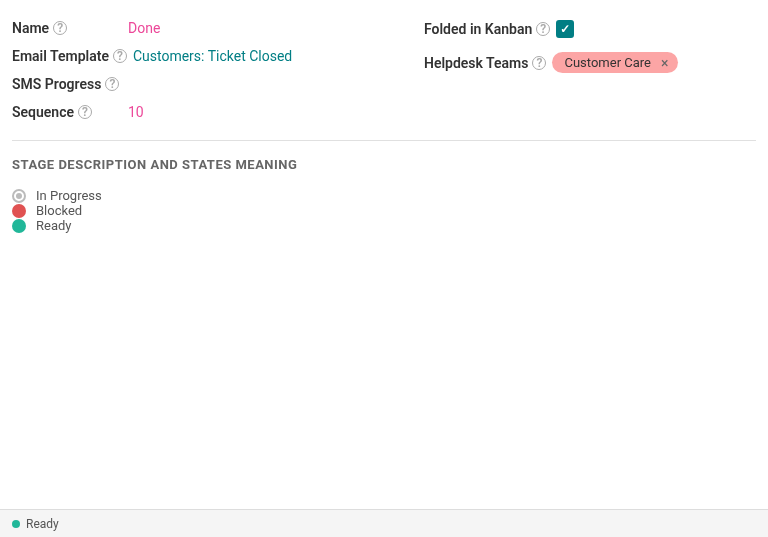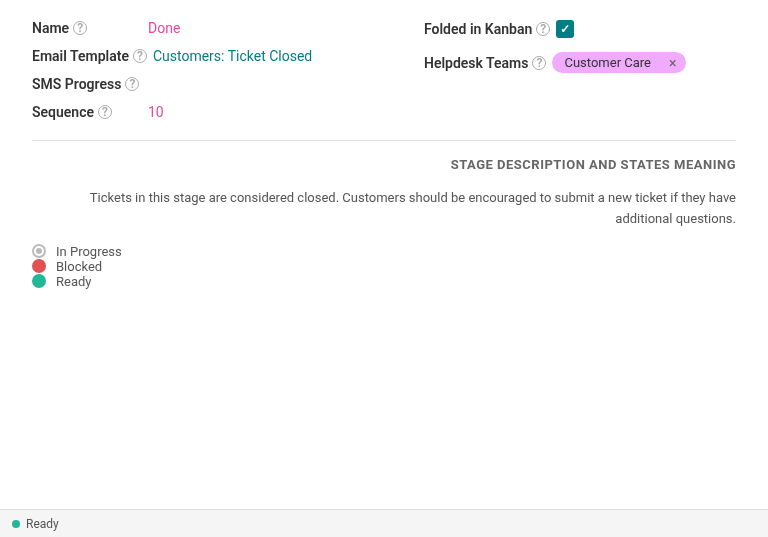--- a/index.html
+++ b/index.html
@@ -6,22 +6,21 @@
     body {
       font-family: -apple-system, BlinkMacSystemFont, 'Segoe UI', Roboto, sans-serif;
       font-size: 14px;
       color: #333;
       background: #fff;
       width: 768px;
       min-height: 537px;
     }
 
     .form-container {
-      padding: 20px 32px;
-      text-align: right;
+      padding: 20px 12px;
     }
 
     .form-grid {
       display: grid;
       grid-template-columns: 1fr 1fr;
       gap: 0;
       margin-bottom: 20px;
     }
 
     .form-left {
@@ -92,22 +91,22 @@
       content: '✓';
       color: white;
       font-size: 12px;
       font-weight: bold;
       line-height: 1;
     }
 
     .tag {
       display: inline-flex;
       align-items: center;
-      gap: 18px;
-      background: #f0abfc;
+      gap: 10px;
+      background: #fca5a5;
       border-radius: 20px;
       padding: 3px 10px 3px 12px;
       font-size: 13px;
       color: #333;
     }
 
     .tag-close {
       cursor: pointer;
       color: #666;
       font-size: 14px;
@@ -277,21 +276,20 @@
       </div>
 
     </div>
   </div>
 
   <hr class="section-divider">
 
   <div class="description-section">
     <div class="section-title">STAGE DESCRIPTION AND STATES MEANING</div>
 
-    <p class="desc-text highlight">Tickets in this stage are considered closed. Customers should be encouraged to submit a new ticket if they have additional questions.</p>
 
     <div class="states-list">
       <div class="state-item">
         <div class="state-dot in-progress"></div>
         <span>In Progress</span>
       </div>
       <div class="state-item">
         <div class="state-dot red"></div>
         <span>Blocked</span>
       </div>

